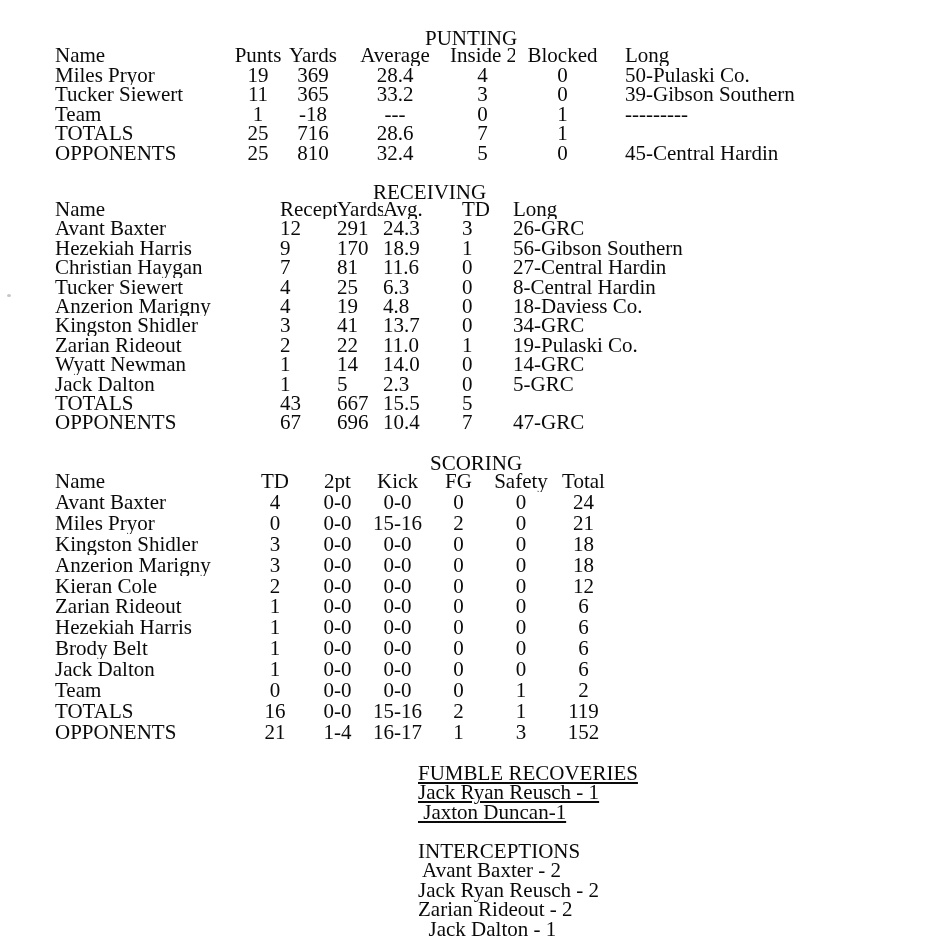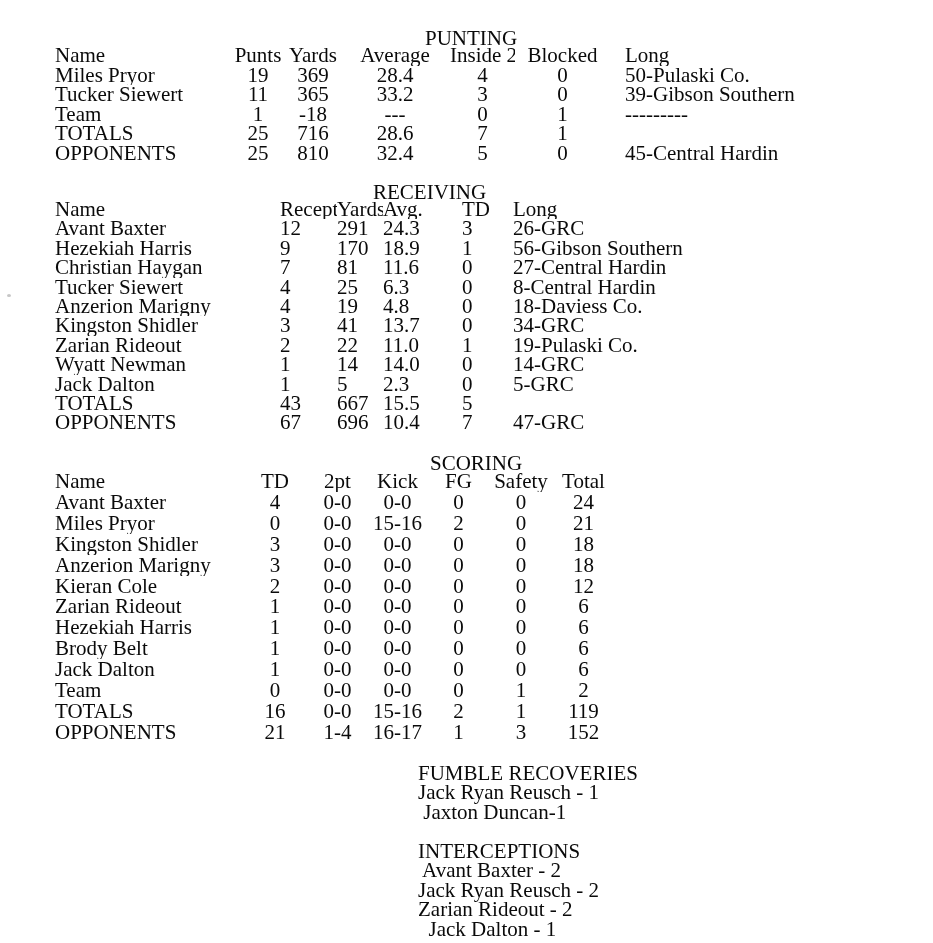--- a/index.html
+++ b/index.html
@@ -52,21 +52,21 @@
 
   .textblock {
     position: absolute;
     line-height: 19.4px;
   }
   .textblock .line {
     white-space: pre;
     min-height: 19.4px;
   }
   .fg   { left: 55px;  top: 764px; }
-  .fr   { left: 418px; top: 764px; }
+  .fr   { left: 418px; top: 764px; text-decoration: underline; }
   .ints { left: 418px; top: 842px; }
 
   .speck {
     position: absolute;
     left: 7px;
     top: 294px;
     width: 4px;
     height: 3px;
     background: #b8b8b8;
     border-radius: 50%;

